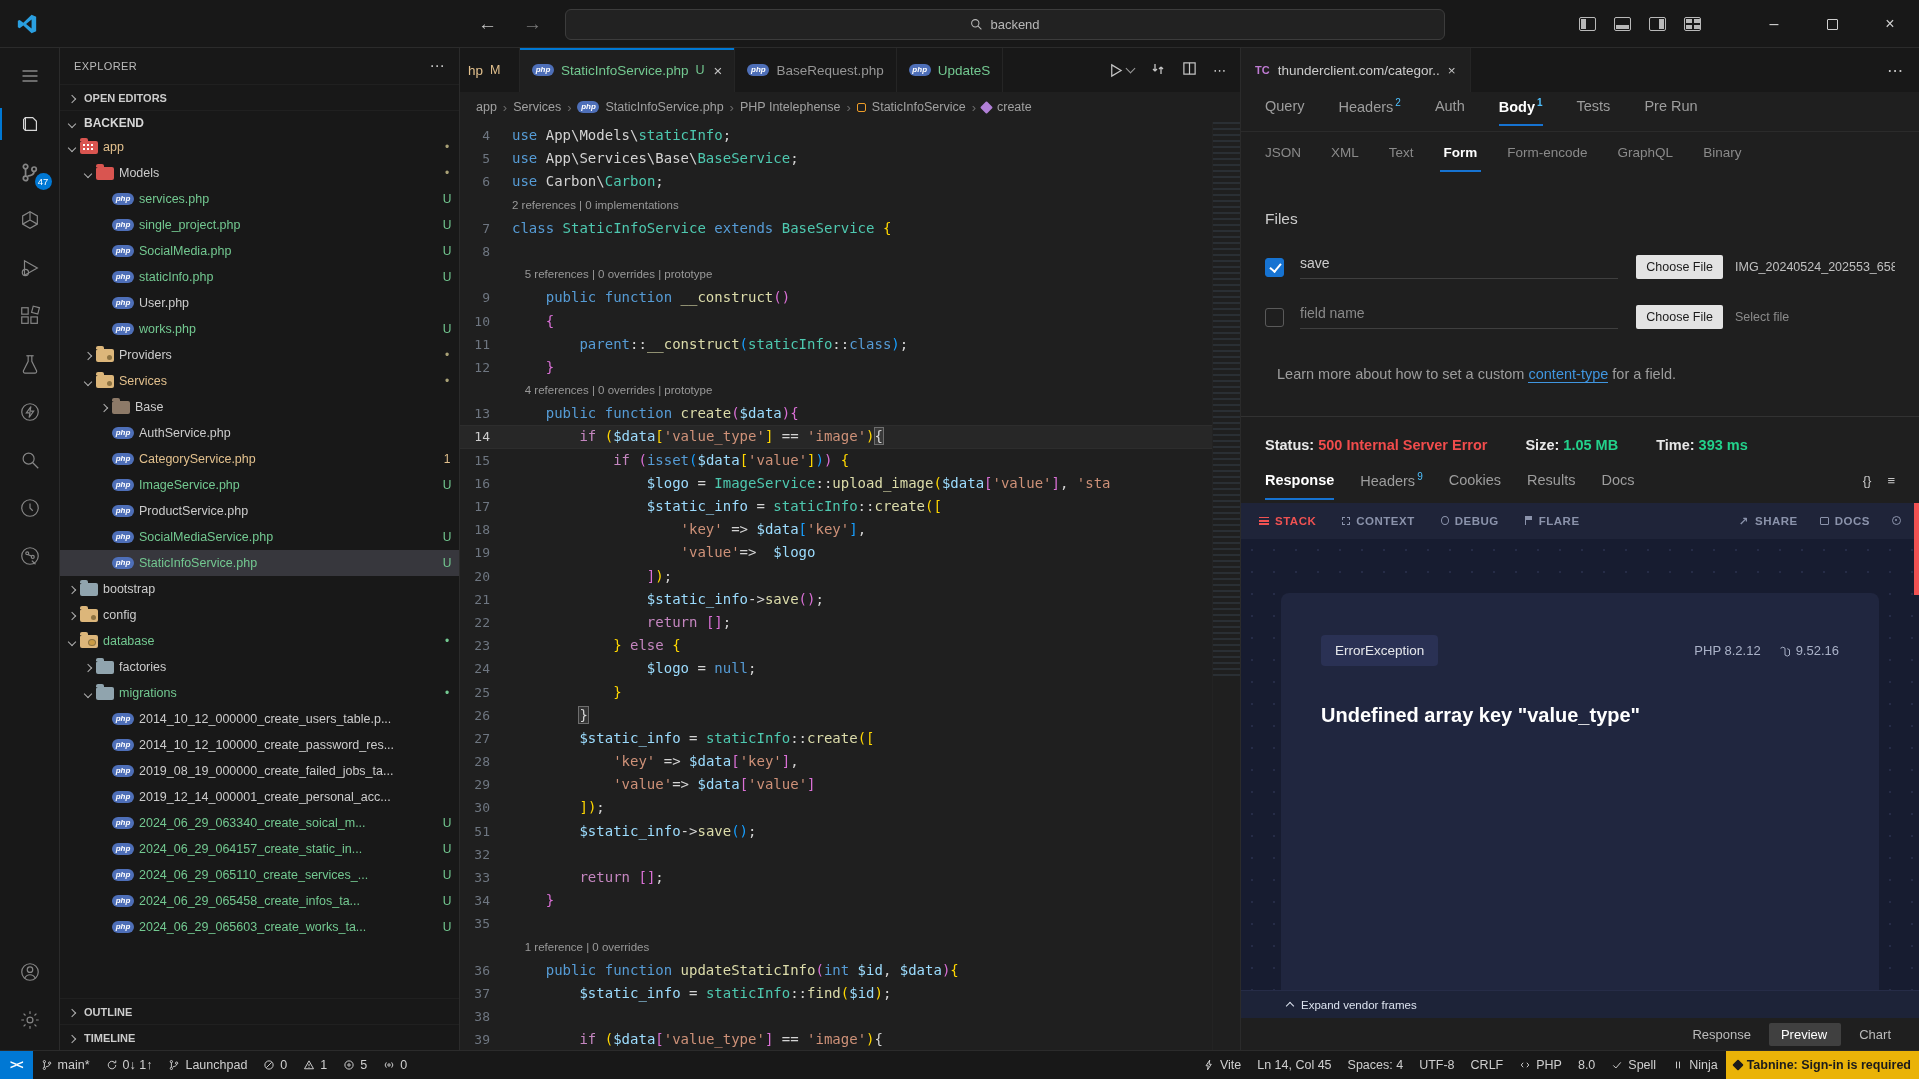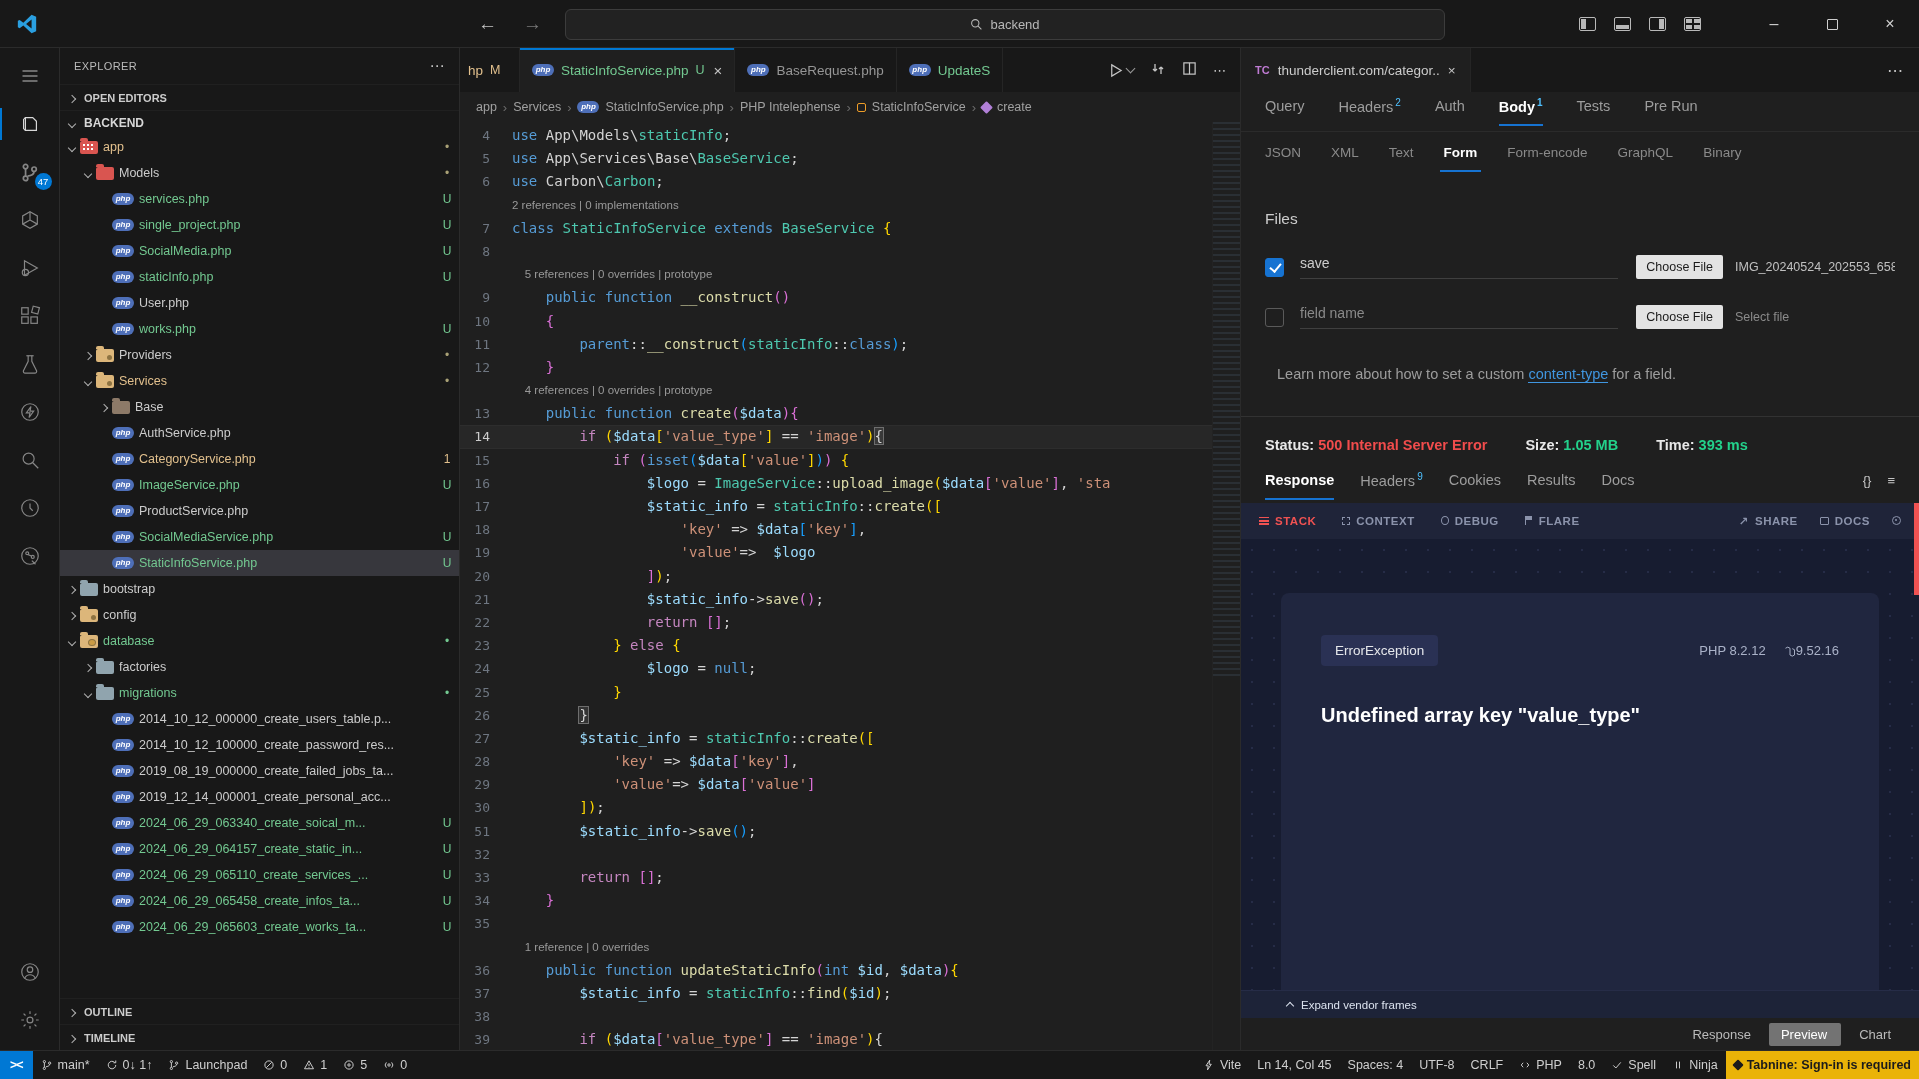--- a/index.html
+++ b/index.html
@@ -161,21 +161,21 @@
   .err-card { background:#20263f; border-radius:8px; height:100%; padding:42px 40px 13px 40px; }
   .err-head { display:flex; align-items:center; }
   .err-pill { background:#2a3154; color:#e5e7eb; font-size:13.5px; padding:8px 14px; border-radius:4px; }
   .err-vers { margin-left:auto; display:flex; gap:18px; color:#aab2c8; font-size:13px; align-items:center; }
   .err-msg { margin-top:38px; color:#ffffff; font-size:20px; font-weight:bold; }
   .expand-bar { position:absolute; left:0; right:0; bottom:0; height:28px; background:#1d2338; display:flex; align-items:center; gap:8px; padding:0 46px; font-size:11.5px; color:#dbe2ee; border-top:1px solid #262c47; }
   .up-chev { width:6px; height:6px; border-left:1.4px solid #dbe2ee; border-top:1.4px solid #dbe2ee; transform:rotate(45deg); margin-top:3px; }
 
   .view-switch { height:32px; background:#1f1f1f; display:flex; align-items:center; justify-content:flex-end; gap:4px; padding:0 14px; flex:0 0 32px; }
   .vs-item { padding:4px 14px; color:#bbbbbb; font-size:13px; border-radius:2px; }
-  .vs-item.active { background:#737373; color:#ffffff;padding-left:12px; }
+  .vs-item.active { background:#404040; color:#ffffff;padding-left:12px; }
 
   
   .statusbar { height:29px; background:#181818; border-top:1px solid #2b2b2b; display:flex; align-items:stretch; font-size:12.5px; color:#cfcfcf; flex:0 0 29px; }
   .sb-item { display:flex; align-items:center; gap:5px; padding:0 8px; white-space:nowrap; }
   .sb-item.remote { background:#0078d4; color:#fff; font-weight:bold; padding:0 10px; letter-spacing:-1px; }
   .sb-item.tabnine { background:#eab308; color:#1b1b1b; font-weight:bold; }
   .sb-left { display:flex; } .sb-right { margin-left:auto; display:flex; }
   .sb-item svg { display:block; }
   .tn-dia { width:8px; height:8px; background:#1b1b1b; transform:rotate(45deg); border-radius:1px; }
 
@@ -711,21 +711,21 @@
                 </span>
               </span>
             </div>
           <div class="ign-scroll"></div>
           <div class="ign-body">
             <div class="err-card">
               <div class="err-head">
                 <span class="err-pill">ErrorException</span>
                 <span class="err-vers">
                   <span>PHP 8.2.12</span>
-                  <span style="display:flex;align-items:flex-end;">
+                  <span style="display:flex;align-items:flex-end;gap:5px">
                       <svg class="ic" width="12" height="12" viewBox="0 0 16 16">
                         <path d="M2 3l3-1.5L8 3v9l3 1.5L14 12V5l-3-1.5"></path>
                       </svg>
                       <span>9.52.16</span>
                     </span>
                 </span>
               </div>
               <div class="err-msg">Undefined array key "value_type"</div>
             </div>
           </div>

